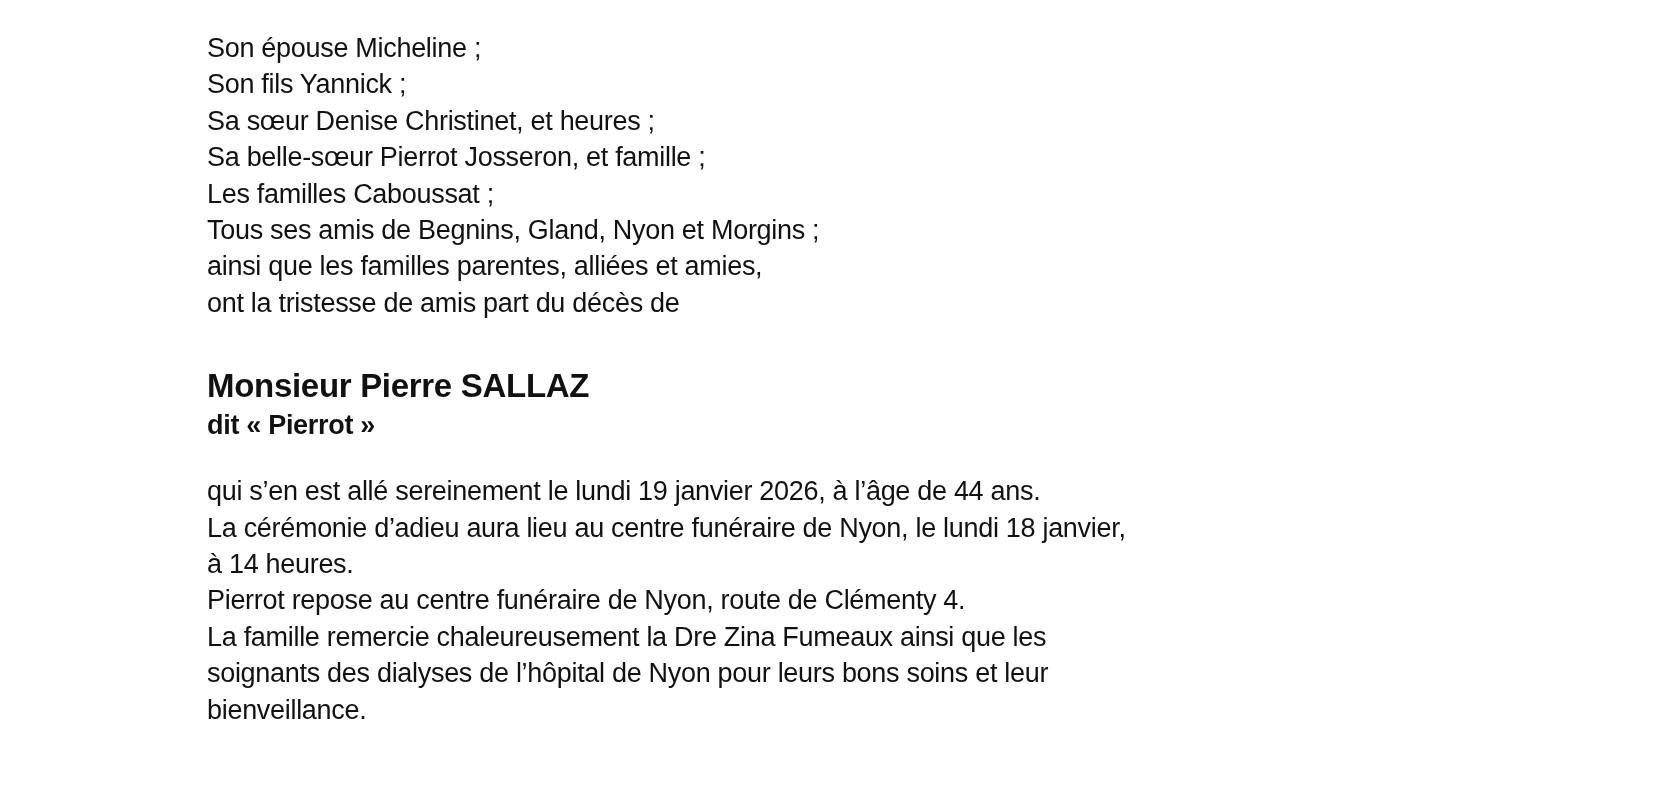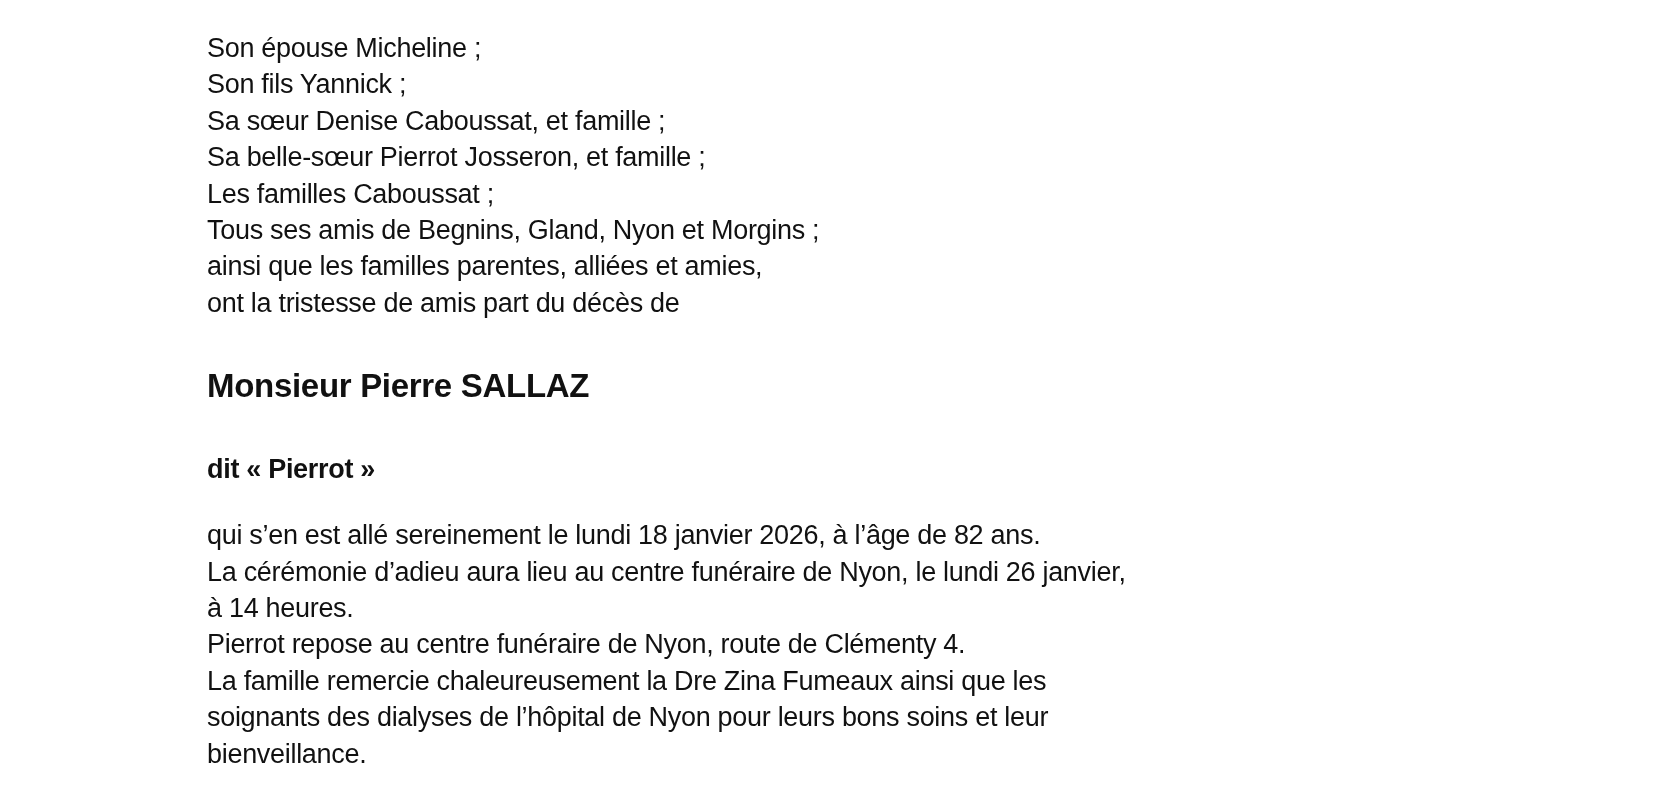--- a/index.html
+++ b/index.html
@@ -45,51 +45,50 @@
     line-height: 42px;
     letter-spacing: -0.3px;
     white-space: nowrap;
   }
   .deceased-nickname {
     font-size: 27px;
     font-weight: bold;
     line-height: 36px;
     letter-spacing: -0.3px;
     white-space: nowrap;
-    margin-top: 44px;
   }
   .body-block {
     margin-top: 30px;
   }
 </style>
 </head>
 <body>
 
 <div class="page">
   <div class="content">
 
     <div class="intro-block">
       <div class="text-line">Son épouse Micheline ;</div>
       <div class="text-line">Son fils Yannick ;</div>
-      <div class="text-line">Sa sœur Denise Caboussat, et famille ;</div>
+      <div class="text-line">Sa sœur Denise Christinet, et heures ;</div>
       <div class="text-line">Sa belle-sœur Pierrot Josseron, et famille ;</div>
       <div class="text-line">Les familles Caboussat ;</div>
       <div class="text-line">Tous ses amis de Begnins, Gland, Nyon et Morgins ;</div>
       <div class="text-line">ainsi que les familles parentes, alliées et amies,</div>
       <div class="text-line">ont la tristesse de amis part du décès de</div>
     </div>
 
     <div class="name-block">
       <div class="deceased-name">Monsieur Pierre SALLAZ</div>
       <div class="deceased-nickname">dit « Pierrot »</div>
     </div>
 
     <div class="body-block">
-      <div class="text-line">qui s’en est allé sereinement le lundi 18 janvier 2026, à l’âge de 82 ans.</div>
-      <div class="text-line">La cérémonie d’adieu aura lieu au centre funéraire de Nyon, le lundi 26 janvier,</div>
+      <div class="text-line">qui s’en est allé sereinement le lundi 19 janvier 2026, à l’âge de 44 ans.</div>
+      <div class="text-line">La cérémonie d’adieu aura lieu au centre funéraire de Nyon, le lundi 18 janvier,</div>
       <div class="text-line">à 14 heures.</div>
       <div class="text-line">Pierrot repose au centre funéraire de Nyon, route de Clémenty 4.</div>
       <div class="text-line">La famille remercie chaleureusement la Dre Zina Fumeaux ainsi que les</div>
       <div class="text-line">soignants des dialyses de l’hôpital de Nyon pour leurs bons soins et leur</div>
       <div class="text-line">bienveillance.</div>
     </div>
 
   </div>
 </div>
 

